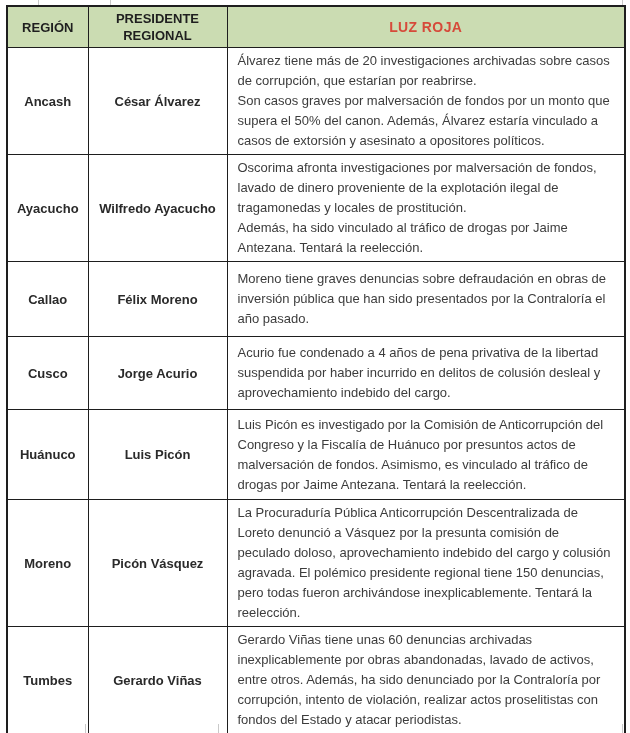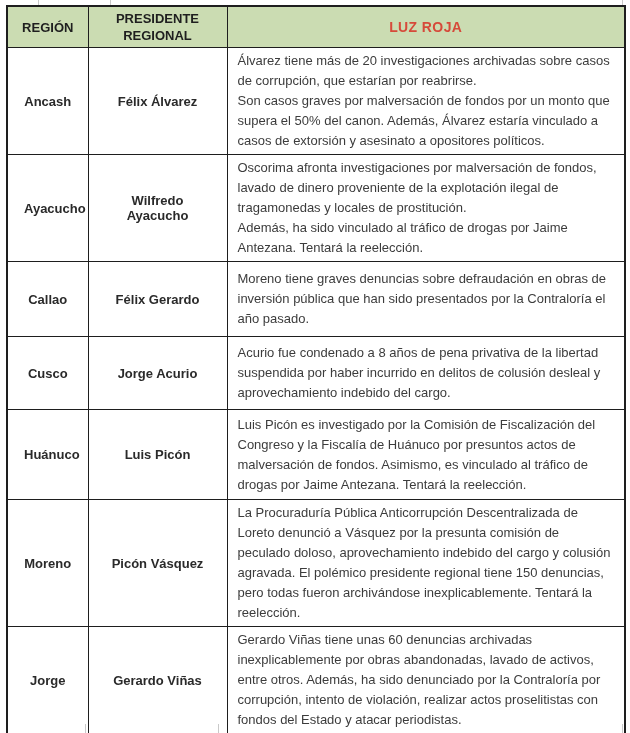--- a/index.html
+++ b/index.html
@@ -53,21 +53,21 @@
     letter-spacing: 0.4px;
   }
   td {
     font-size: 13px;
     vertical-align: middle;
   }
   td.region, td.president {
     text-align: center;
     font-weight: bold;
     color: var(--name-text, #2a2a2a);
-    padding: 16px;
+    padding: 8px;
   }
   td.desc {
     color: var(--body-text, #3c3c3c);
     padding: 3px 11px 3px 10px;
     line-height: 20px;
     white-space: pre-line;
     text-align: left;
   }
   tbody tr:nth-child(1) { height: 105px; }
   tbody tr:nth-child(2) { height: 105px; }
@@ -98,49 +98,49 @@
     <tr>
       <th class="region-h">REGIÓN</th>
       <th class="president-h">PRESIDENTE
 REGIONAL</th>
       <th class="luz-h">LUZ ROJA</th>
     </tr>
   </thead>
   <tbody id="table-body">
       <tr>
         <td class="region">Ancash</td>
-        <td class="president">Félix Álvarez</td>
+        <td class="president">César Álvarez</td>
         <td class="desc">Álvarez tiene más de 20 investigaciones archivadas sobre casos de corrupción, que estarían por reabrirse.
 Son casos graves por malversación de fondos por un monto que supera el 50% del canon. Además, Álvarez estaría vinculado a casos de extorsión y asesinato a opositores políticos.</td>
       </tr>
       <tr>
         <td class="region">Ayacucho</td>
         <td class="president">Wilfredo Ayacucho</td>
         <td class="desc">Oscorima afronta investigaciones por malversación de fondos, lavado de dinero proveniente de la explotación ilegal de tragamonedas y locales de prostitución.
 Además, ha sido vinculado al tráfico de drogas por Jaime Antezana. Tentará la reelección.</td>
       </tr>
       <tr>
         <td class="region">Callao</td>
-        <td class="president">Félix Gerardo</td>
+        <td class="president">Félix Moreno</td>
         <td class="desc">Moreno tiene graves denuncias sobre defraudación en obras de inversión pública que han sido presentados por la Contraloría el año pasado.</td>
       </tr>
       <tr>
         <td class="region">Cusco</td>
         <td class="president">Jorge Acurio</td>
-        <td class="desc">Acurio fue condenado a 8 años de pena privativa de la libertad suspendida por haber incurrido en delitos de colusión desleal y aprovechamiento indebido del cargo.</td>
+        <td class="desc">Acurio fue condenado a 4 años de pena privativa de la libertad suspendida por haber incurrido en delitos de colusión desleal y aprovechamiento indebido del cargo.</td>
       </tr>
       <tr>
         <td class="region">Huánuco</td>
         <td class="president">Luis Picón</td>
-        <td class="desc">Luis Picón es investigado por la Comisión de Fiscalización del Congreso y la Fiscalía de Huánuco por presuntos actos de malversación de fondos. Asimismo, es vinculado al tráfico de drogas por Jaime Antezana. Tentará la reelección.</td>
+        <td class="desc">Luis Picón es investigado por la Comisión de Anticorrupción del Congreso y la Fiscalía de Huánuco por presuntos actos de malversación de fondos. Asimismo, es vinculado al tráfico de drogas por Jaime Antezana. Tentará la reelección.</td>
       </tr>
       <tr>
         <td class="region">Moreno</td>
         <td class="president">Picón Vásquez</td>
         <td class="desc">La Procuraduría Pública Anticorrupción Descentralizada de Loreto denunció a Vásquez por la presunta comisión de peculado doloso, aprovechamiento indebido del cargo y colusión agravada. El polémico presidente regional tiene 150 denuncias, pero todas fueron archivándose inexplicablemente. Tentará la reelección.</td>
       </tr>
       <tr>
-        <td class="region">Jorge</td>
+        <td class="region">Tumbes</td>
         <td class="president">Gerardo Viñas</td>
         <td class="desc">Gerardo Viñas tiene unas 60 denuncias archivadas inexplicablemente por obras abandonadas, lavado de activos, entre otros. Además, ha sido denunciado por la Contraloría por corrupción, intento de violación, realizar actos proselitistas con fondos del Estado y atacar periodistas.</td>
       </tr>
     </tbody>
 </table>
 
 </body></html>

